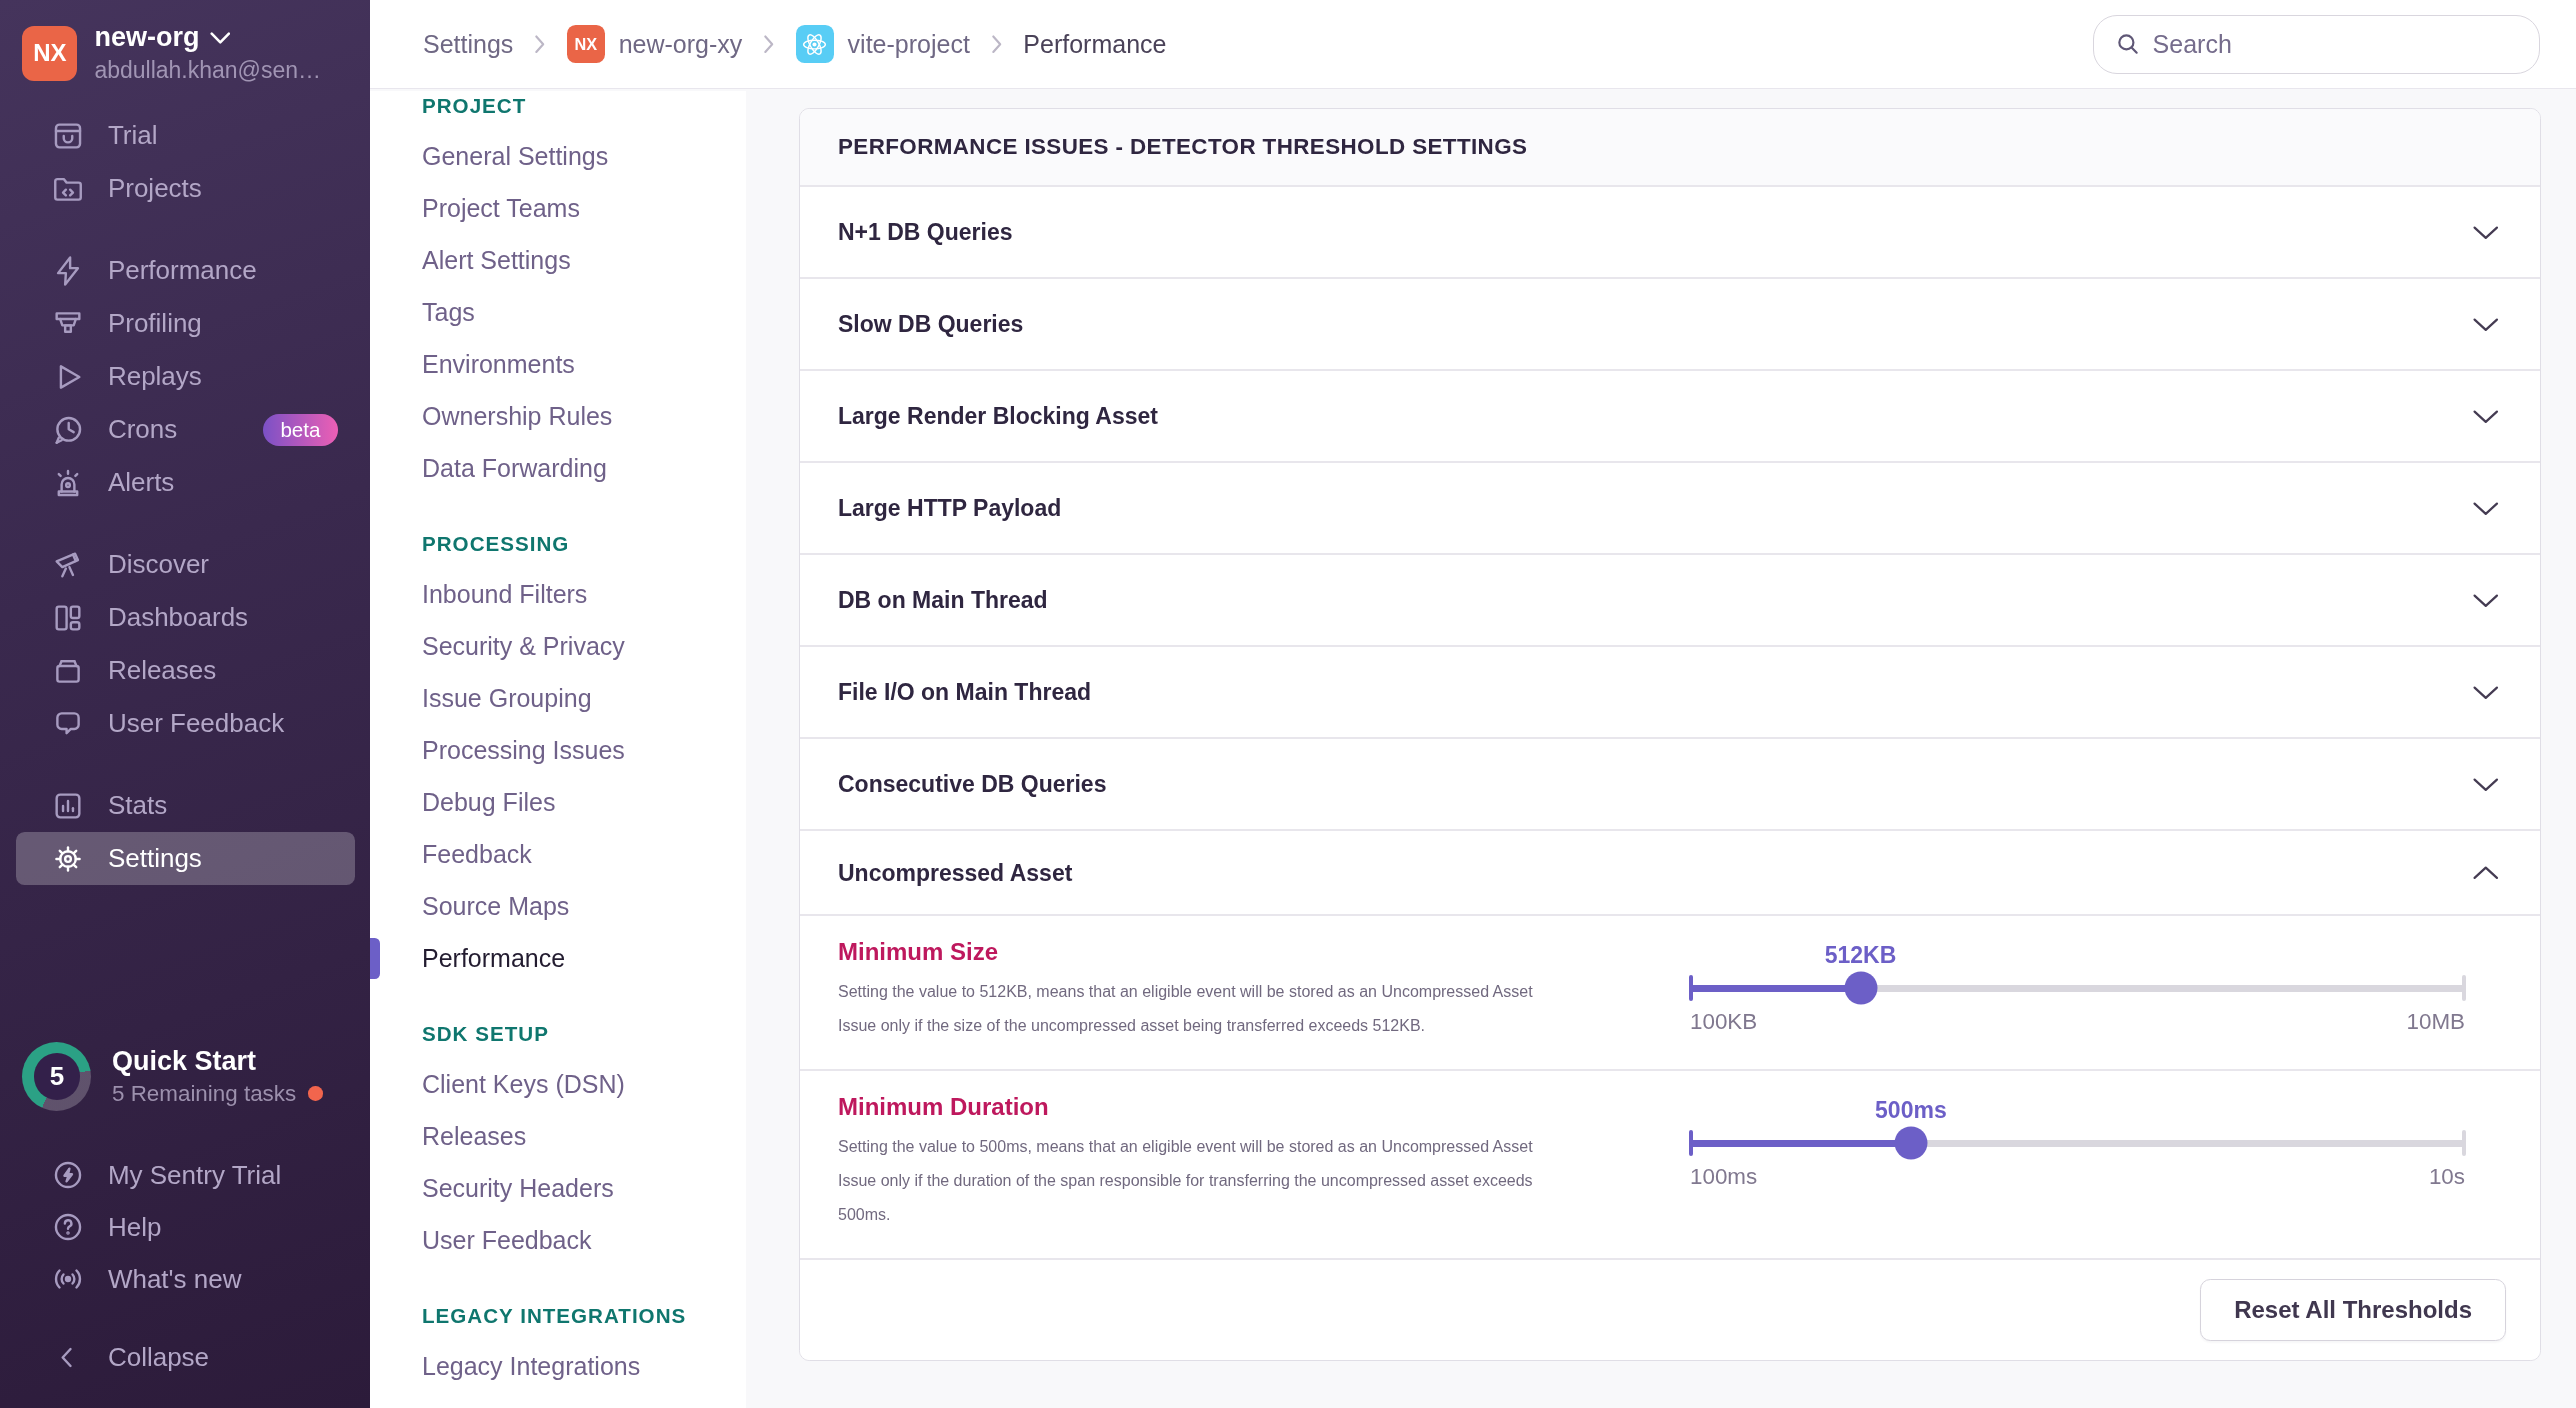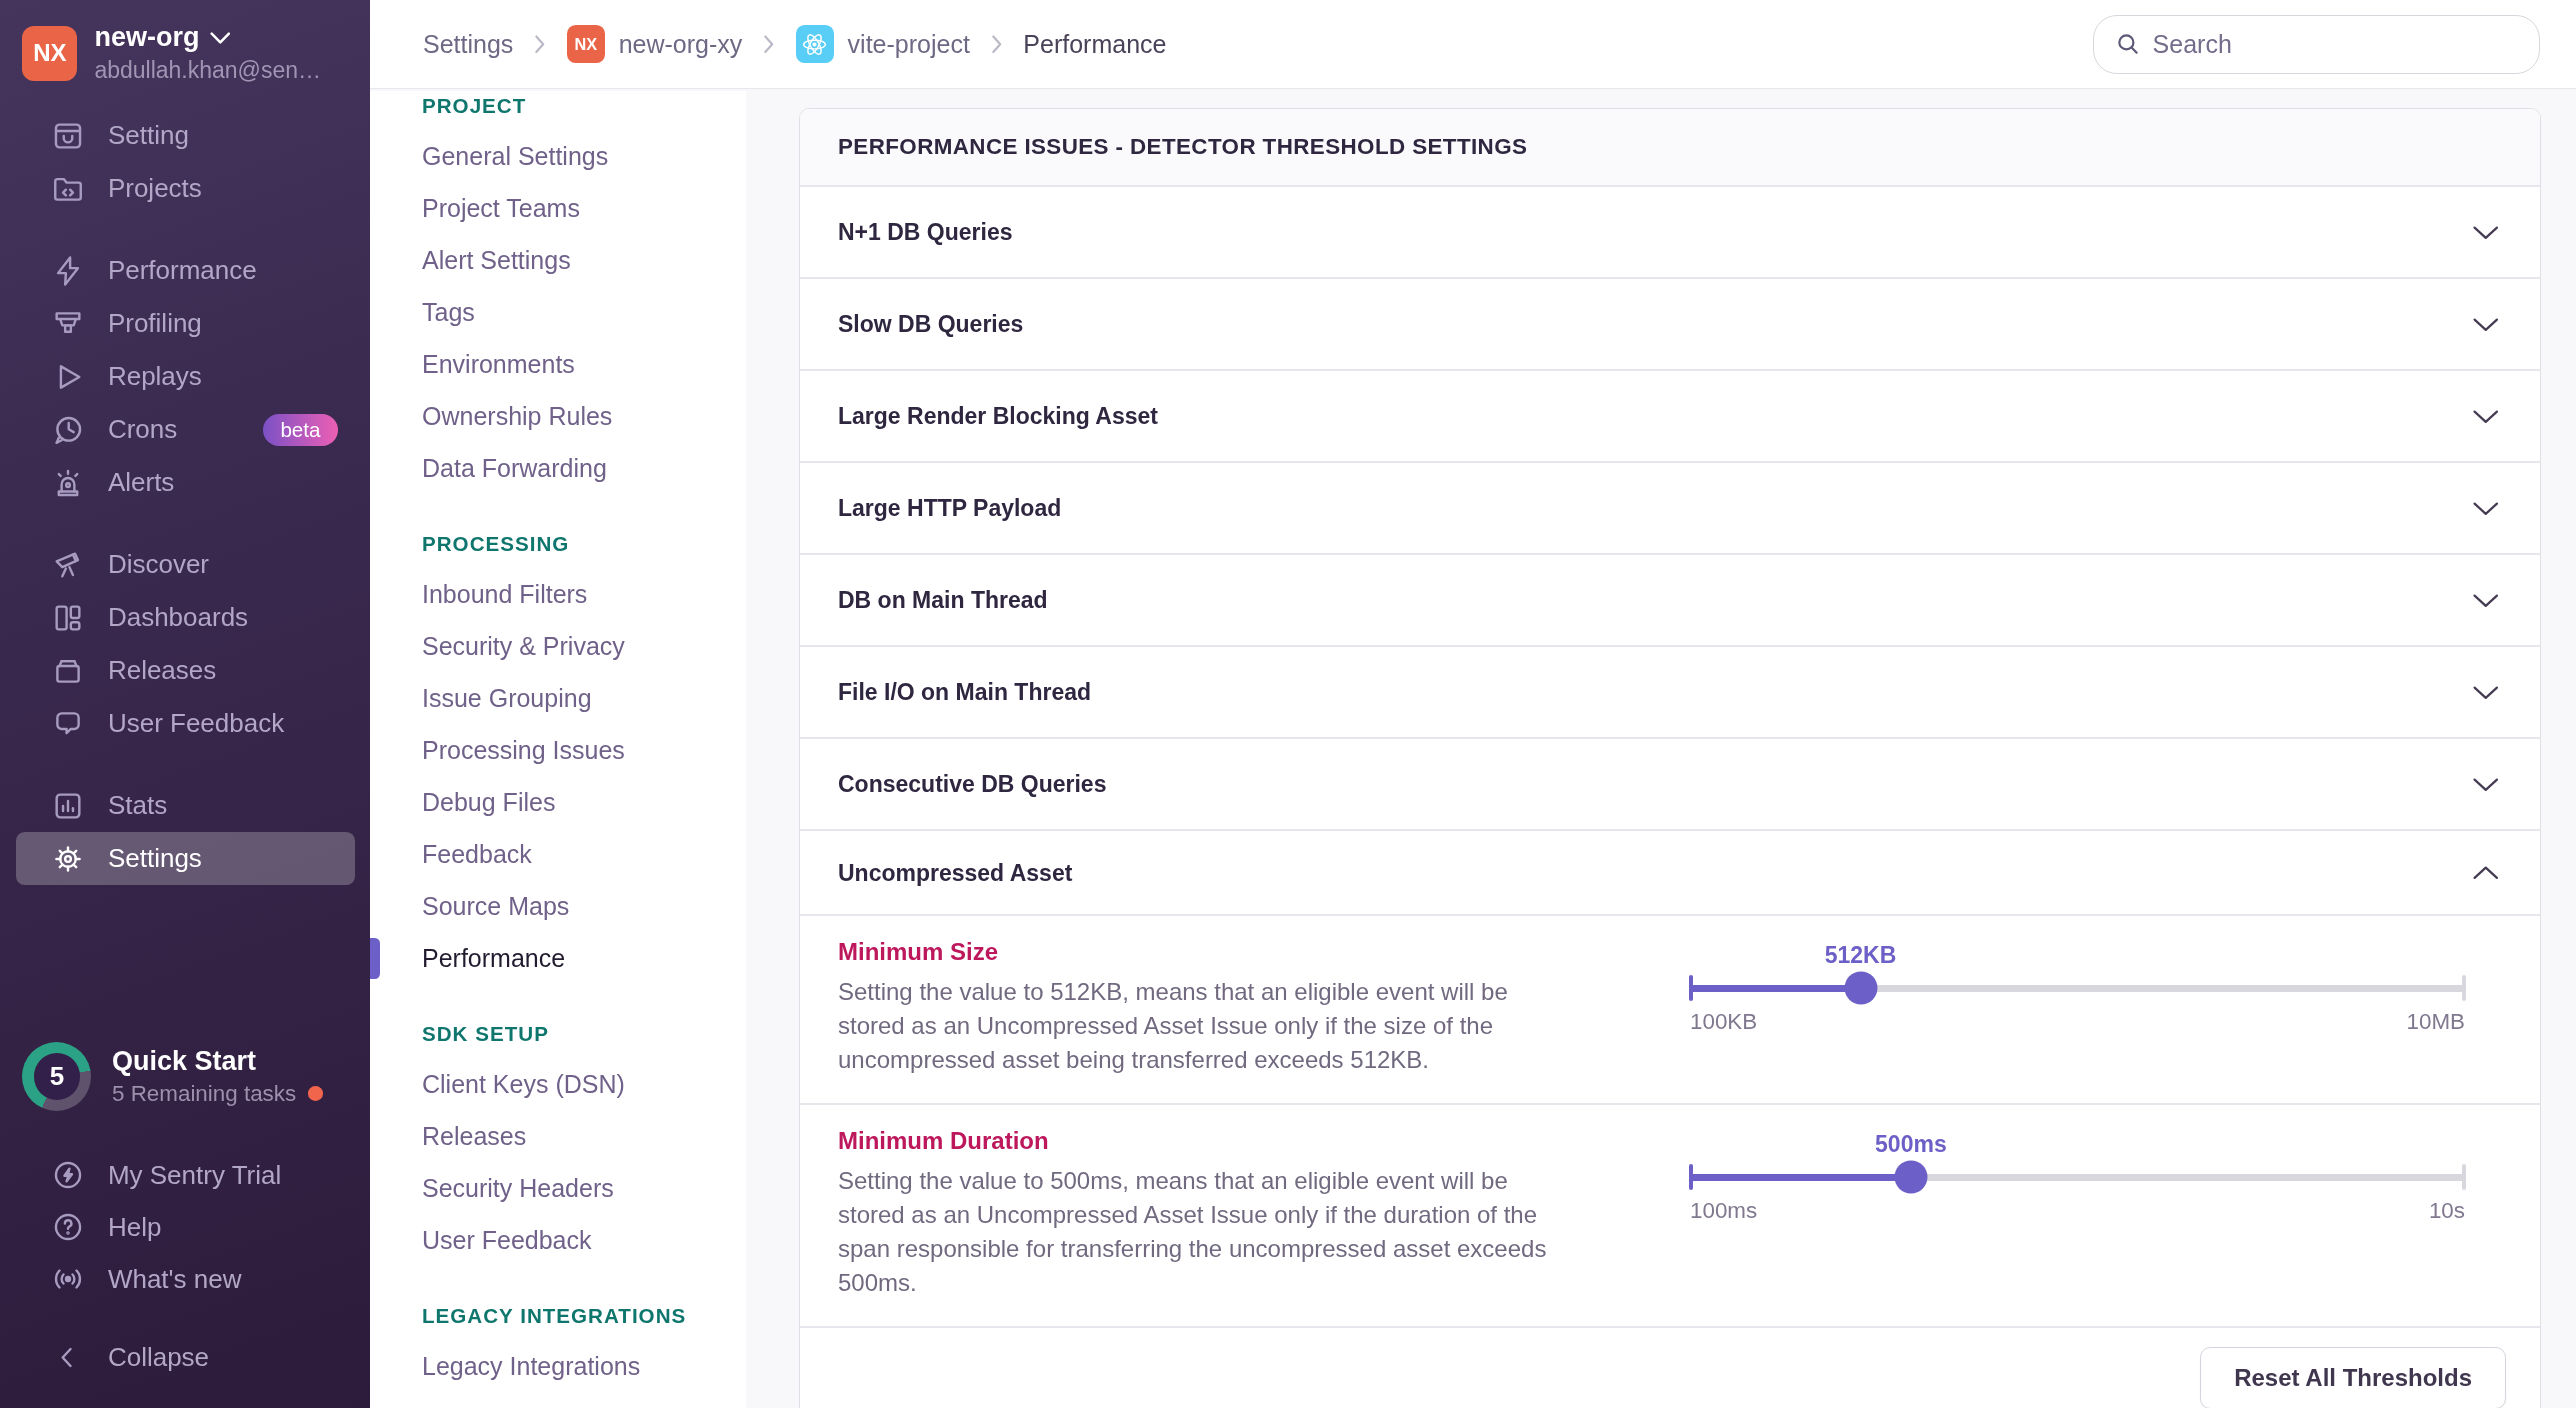--- a/index.html
+++ b/index.html
@@ -75,21 +75,21 @@
     font-size:22.4px; font-weight:700; letter-spacing:0.4px; color:#2f2640; }
   .acc-row { height:92px; border-bottom:2.6px solid #e8e6ec; display:flex; align-items:center;
     padding:1px 41px 0 38px; background:#fff; }
   .acc-title { font-size:23px; font-weight:700; color:#2f2640; }
   .acc-chevron { margin-left:auto; color:#443b52; display:flex; }
   .acc-row.expanded { height:85px; }
 
   .field-row { border-bottom:2.6px solid #e8e6ec; display:flex; padding:22.4px 41px 26px 38px; background:#fff; }
   .field-text { width:757px; padding-right:26px; }
   .field-title { font-size:24px; font-weight:700; color:#be185d; }
-  .field-desc { margin-top:8.6px; font-size:24px; line-height:34px; color:#71697f; }
+  .field-desc { margin-top:8.6px; font-size:16px; line-height:34px; color:#71697f; }
   .field-slider { flex:1; padding:3.4px 34px 0 95px; }
   .slider { position:relative; }
   .slider-value { position:relative; height:29px; margin-bottom:13.8px; }
   .slider-value span { position:absolute; left:var(--pct,22%); transform:translateX(-50%);
     font-size:23px; font-weight:700; color:#6c5fc7; white-space:nowrap; }
   .slider-track { position:relative; height:7.7px; background:#d9d7de; border-radius:4.3px; }
   .slider-fill { position:absolute; left:0; top:0; bottom:0; width:var(--pct,22%); background:#6c5fc7; border-radius:4.3px; }
   .slider-thumb { position:absolute; left:var(--pct,22%); top:50%; transform:translate(-50%,-50%);
     width:33px; height:33px; border-radius:50%; background:#6c5fc7; }
   .tick { position:absolute; top:50%; transform:translateY(-50%); width:4.3px; height:26px; border-radius:2.6px; }
@@ -123,21 +123,21 @@
 
   <div class="nav-group" style="margin-top:17px;">
     <div class="nav-item">
       <span class="nicon">
         <svg width="34" height="34" viewBox="0 0 24 24" fill="none" stroke="currentColor" stroke-width="1.7" stroke-linecap="round" stroke-linejoin="round">
             <rect x="3.5" y="4" width="17" height="16" rx="2.5"></rect>
             <path d="M3.5 8.5h17"></path>
             <path d="M9 12v1.5a3 3 0 0 0 6 0V12"></path>
           </svg>
       </span>
-      <span>Setting</span>
+      <span>Trial</span>
     </div>
     <div class="nav-item">
       <span class="nicon">
         <svg width="34" height="34" viewBox="0 0 24 24" fill="none" stroke="currentColor" stroke-width="1.7" stroke-linecap="round" stroke-linejoin="round">
             <path d="M3 18V6.5A1.5 1.5 0 0 1 4.5 5H9l2 2.5h8.5A1.5 1.5 0 0 1 21 9v9a1.5 1.5 0 0 1-1.5 1.5h-15A1.5 1.5 0 0 1 3 18z"></path>
             <path d="M10.5 12.5 8.5 14.5l2 2"></path>
             <path d="M13.5 12.5l2 2-2 2"></path>
           </svg>
       </span>
       <span>Projects</span>

